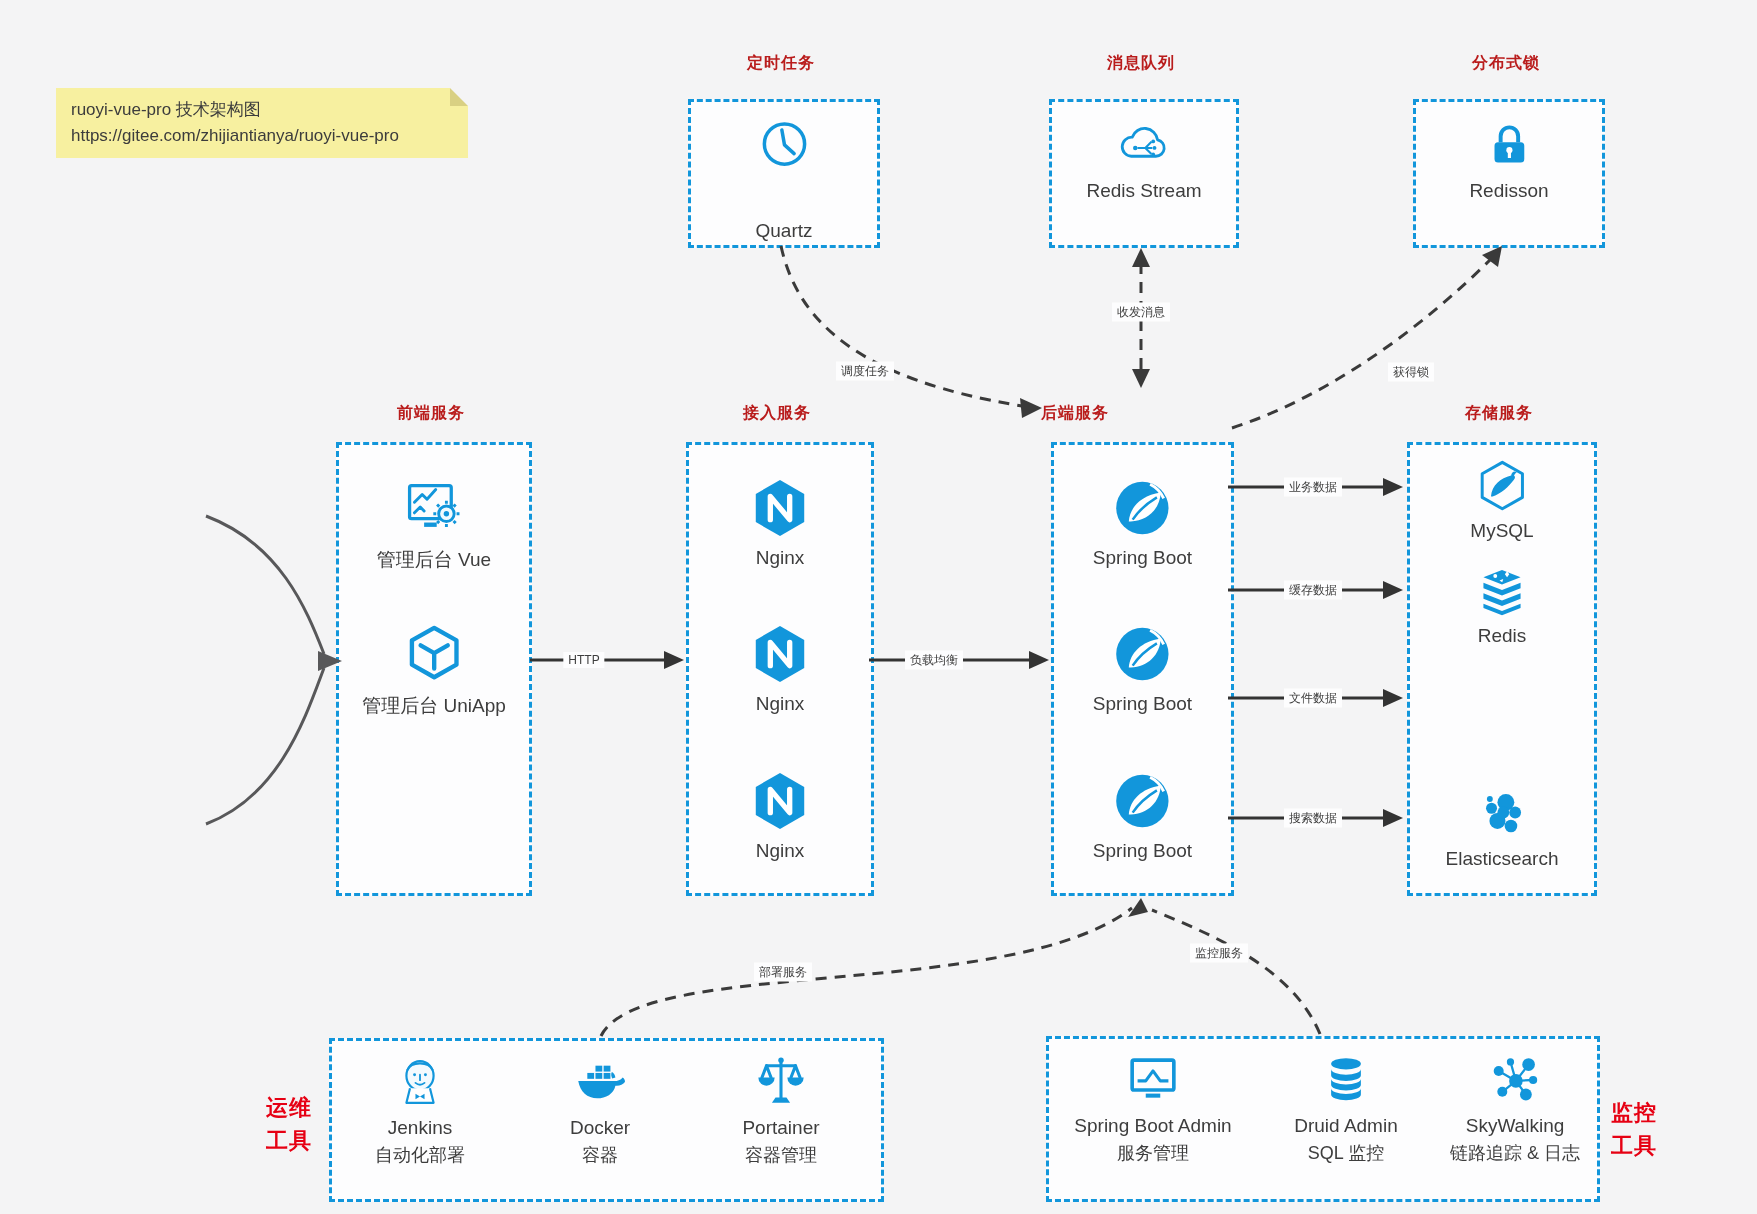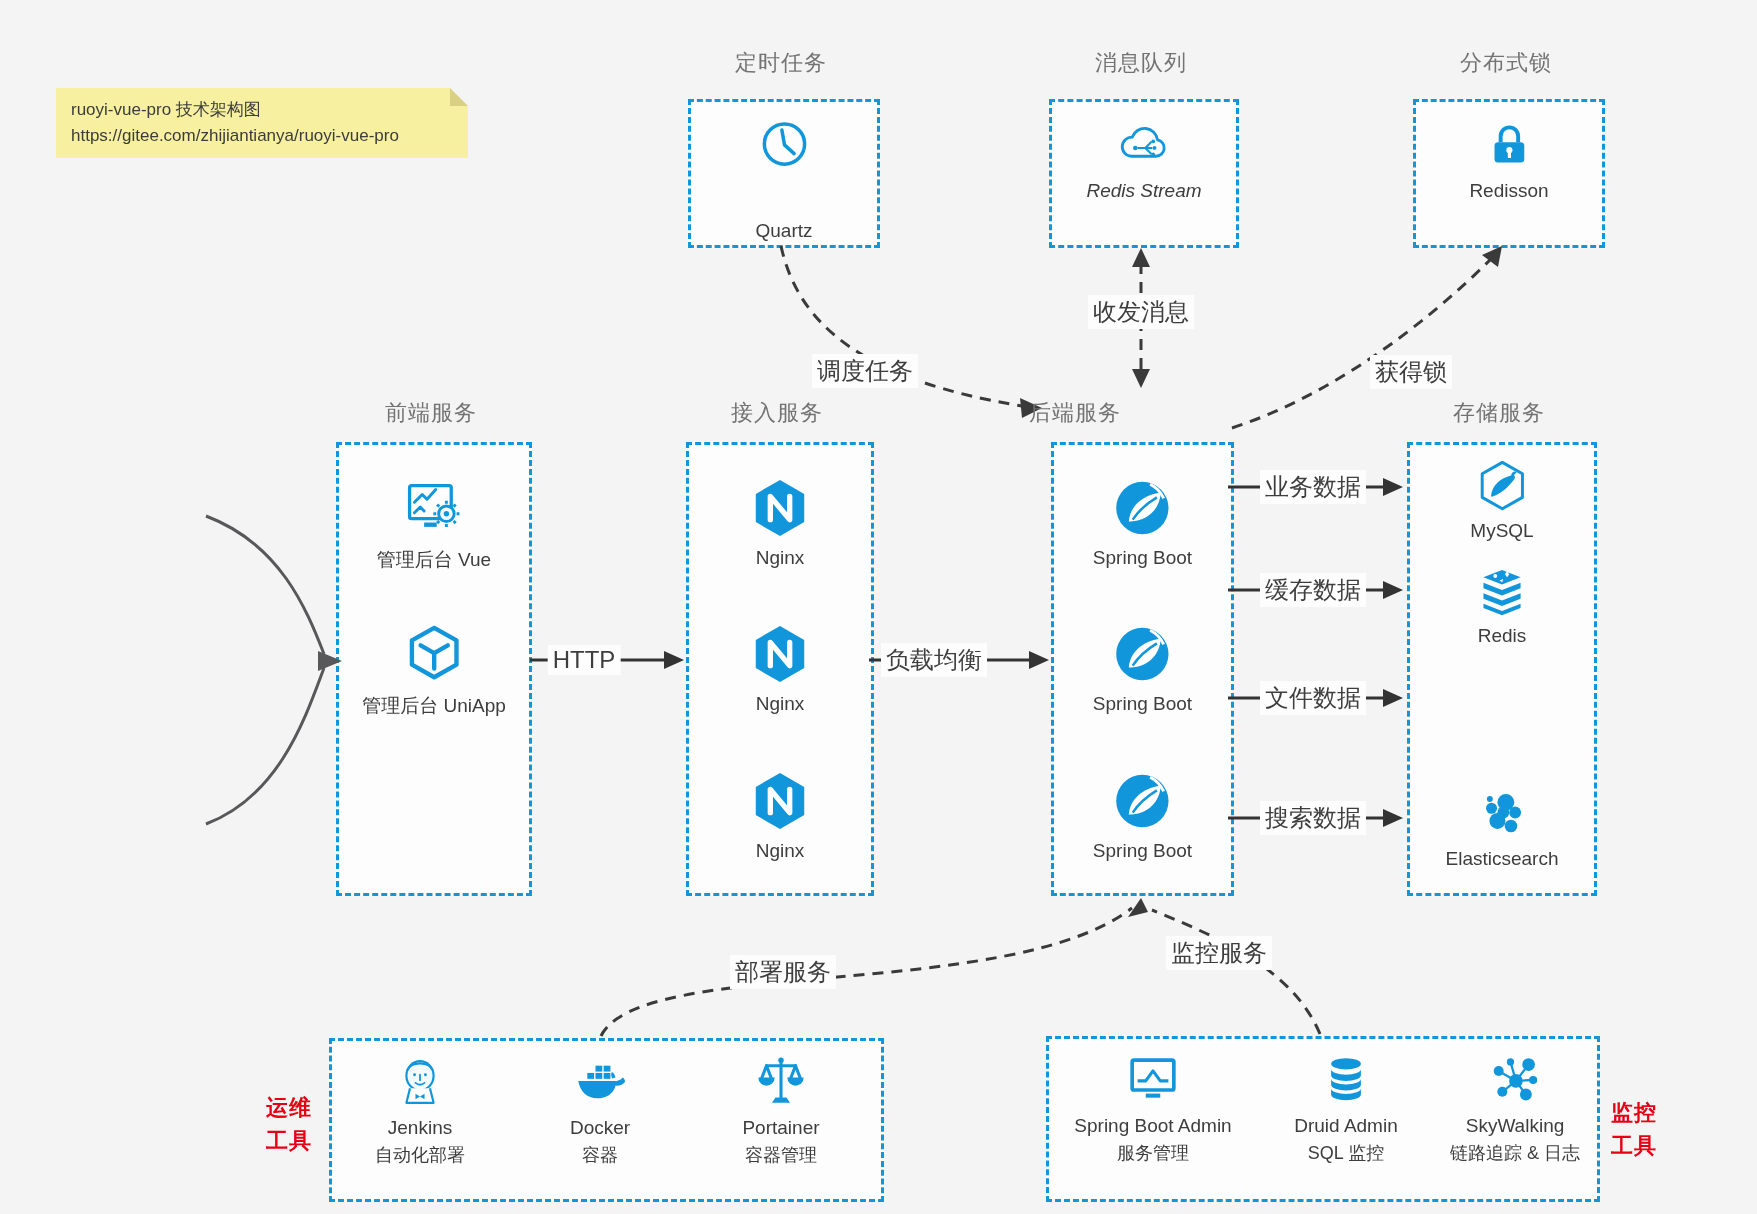--- a/index.html
+++ b/index.html
@@ -1,30 +1,30 @@
 <!DOCTYPE html>
 <html><head>
 <meta charset="utf-8">
 <style>
   html,body{margin:0;padding:0;background:#e9e9ea;}
   .canvas{position:relative;width:1757px;height:1214px;background:#f4f4f5;overflow:hidden;
           font-family:"Liberation Sans","DejaVu Sans",sans-serif;color:#3d3d3d;}
   .svc-box{position:absolute;border:3px dashed #1296db;background:#fdfdfe;z-index:1;}
-  .svc-title{position:absolute;transform:translate(-50%,-50%);color:#737373;font-size:22px;
-             font-weight:normal;white-space:nowrap;z-index:4;letter-spacing:1px;}
+  .svc-title{position:absolute;transform:translate(-50%,-50%);color:#b91c1c;font-size:16px;
+             font-weight:bold;white-space:nowrap;z-index:4;letter-spacing:1px;}
   .side-title{position:absolute;transform:translate(-50%,-50%);color:#e60013;font-size:22px;
               font-weight:bold;text-align:center;line-height:33px;z-index:4;letter-spacing:1px;}
   .node{position:absolute;left:50%;transform:translateX(-50%);display:flex;flex-direction:column;
         align-items:center;gap:8px;}
   .hnode{position:absolute;transform:translateX(-50%);display:flex;flex-direction:column;
          align-items:center;gap:6px;width:220px;}
   .item-label{font-size:19px;color:#3d3d3d;white-space:nowrap;text-align:center;}
   .sub-label{font-size:18px;color:#3d3d3d;white-space:nowrap;text-align:center;margin-top:-2px;}
   .chip{position:absolute;transform:translate(-50%,-50%);background:#fdfdfe;padding:1px 5px;
-        font-size:24px;color:#3e3e3e;white-space:nowrap;z-index:5;}
+        font-size:12px;color:#3e3e3e;white-space:nowrap;z-index:5;}
   .note{position:absolute;left:56px;top:88px;width:412px;background:#f7f0a0;z-index:2;
         padding:9px 0 9px 15px;box-sizing:border-box;}
   .note div{font-size:17px;line-height:26px;color:#3c3c3c;white-space:nowrap;}
   .fold{position:absolute;top:0;right:0;width:0;height:0;
         border-top:18px solid #f4f4f5;border-left:18px solid #d9d083;}
   svg.overlay{position:absolute;left:0;top:0;z-index:3;pointer-events:none;}
   .icon{display:block;line-height:0;}
 </style>
 </head>
 <body>
@@ -95,21 +95,21 @@
       <span class="icon">
         <svg width="56" height="56" viewBox="0 0 64 64">
           <circle cx="32" cy="32" r="23" fill="none" stroke="#1296db" stroke-width="4"></circle>
           <path d="M32 33 L29 16 M32 33 L43 43" stroke="#1296db" stroke-width="4" stroke-linecap="round" fill="none"></path>
         </svg>
       </span>
       <span class="item-label">Quartz</span>
     </div>
   </div>
 
-  <div class="svc-box" style="left:1049px;top:99px;width:184px;height:143px;font-style:italic;">
+  <div class="svc-box" style="left:1049px;top:99px;width:184px;height:143px;">
     <div class="node" style="top:14px;">
       <span class="icon">
         <svg width="58" height="56" viewBox="0 0 64 64">
           <path d="M17 46 h28 a9.5 9.5 0 0 0 2 -18.8 a15 15 0 0 0 -29 -3 a10.5 10.5 0 0 0 -1 21.8 z" fill="none" stroke="#1296db" stroke-width="3.2" stroke-linejoin="round"></path>
           <circle cx="21.5" cy="36.5" r="2.6" fill="#1296db"></circle>
           <path d="M24 36.5 h9 M33 36.5 L40 29.5 M33 36.5 H41 M33 36.5 L40 43.5" stroke="#1296db" stroke-width="2.4" fill="none"></path>
           <circle cx="42" cy="29" r="2.2" fill="#1296db"></circle>
           <circle cx="43.5" cy="36.5" r="2.2" fill="#1296db"></circle>
           <circle cx="42" cy="44" r="2.2" fill="#1296db"></circle>
         </svg>

